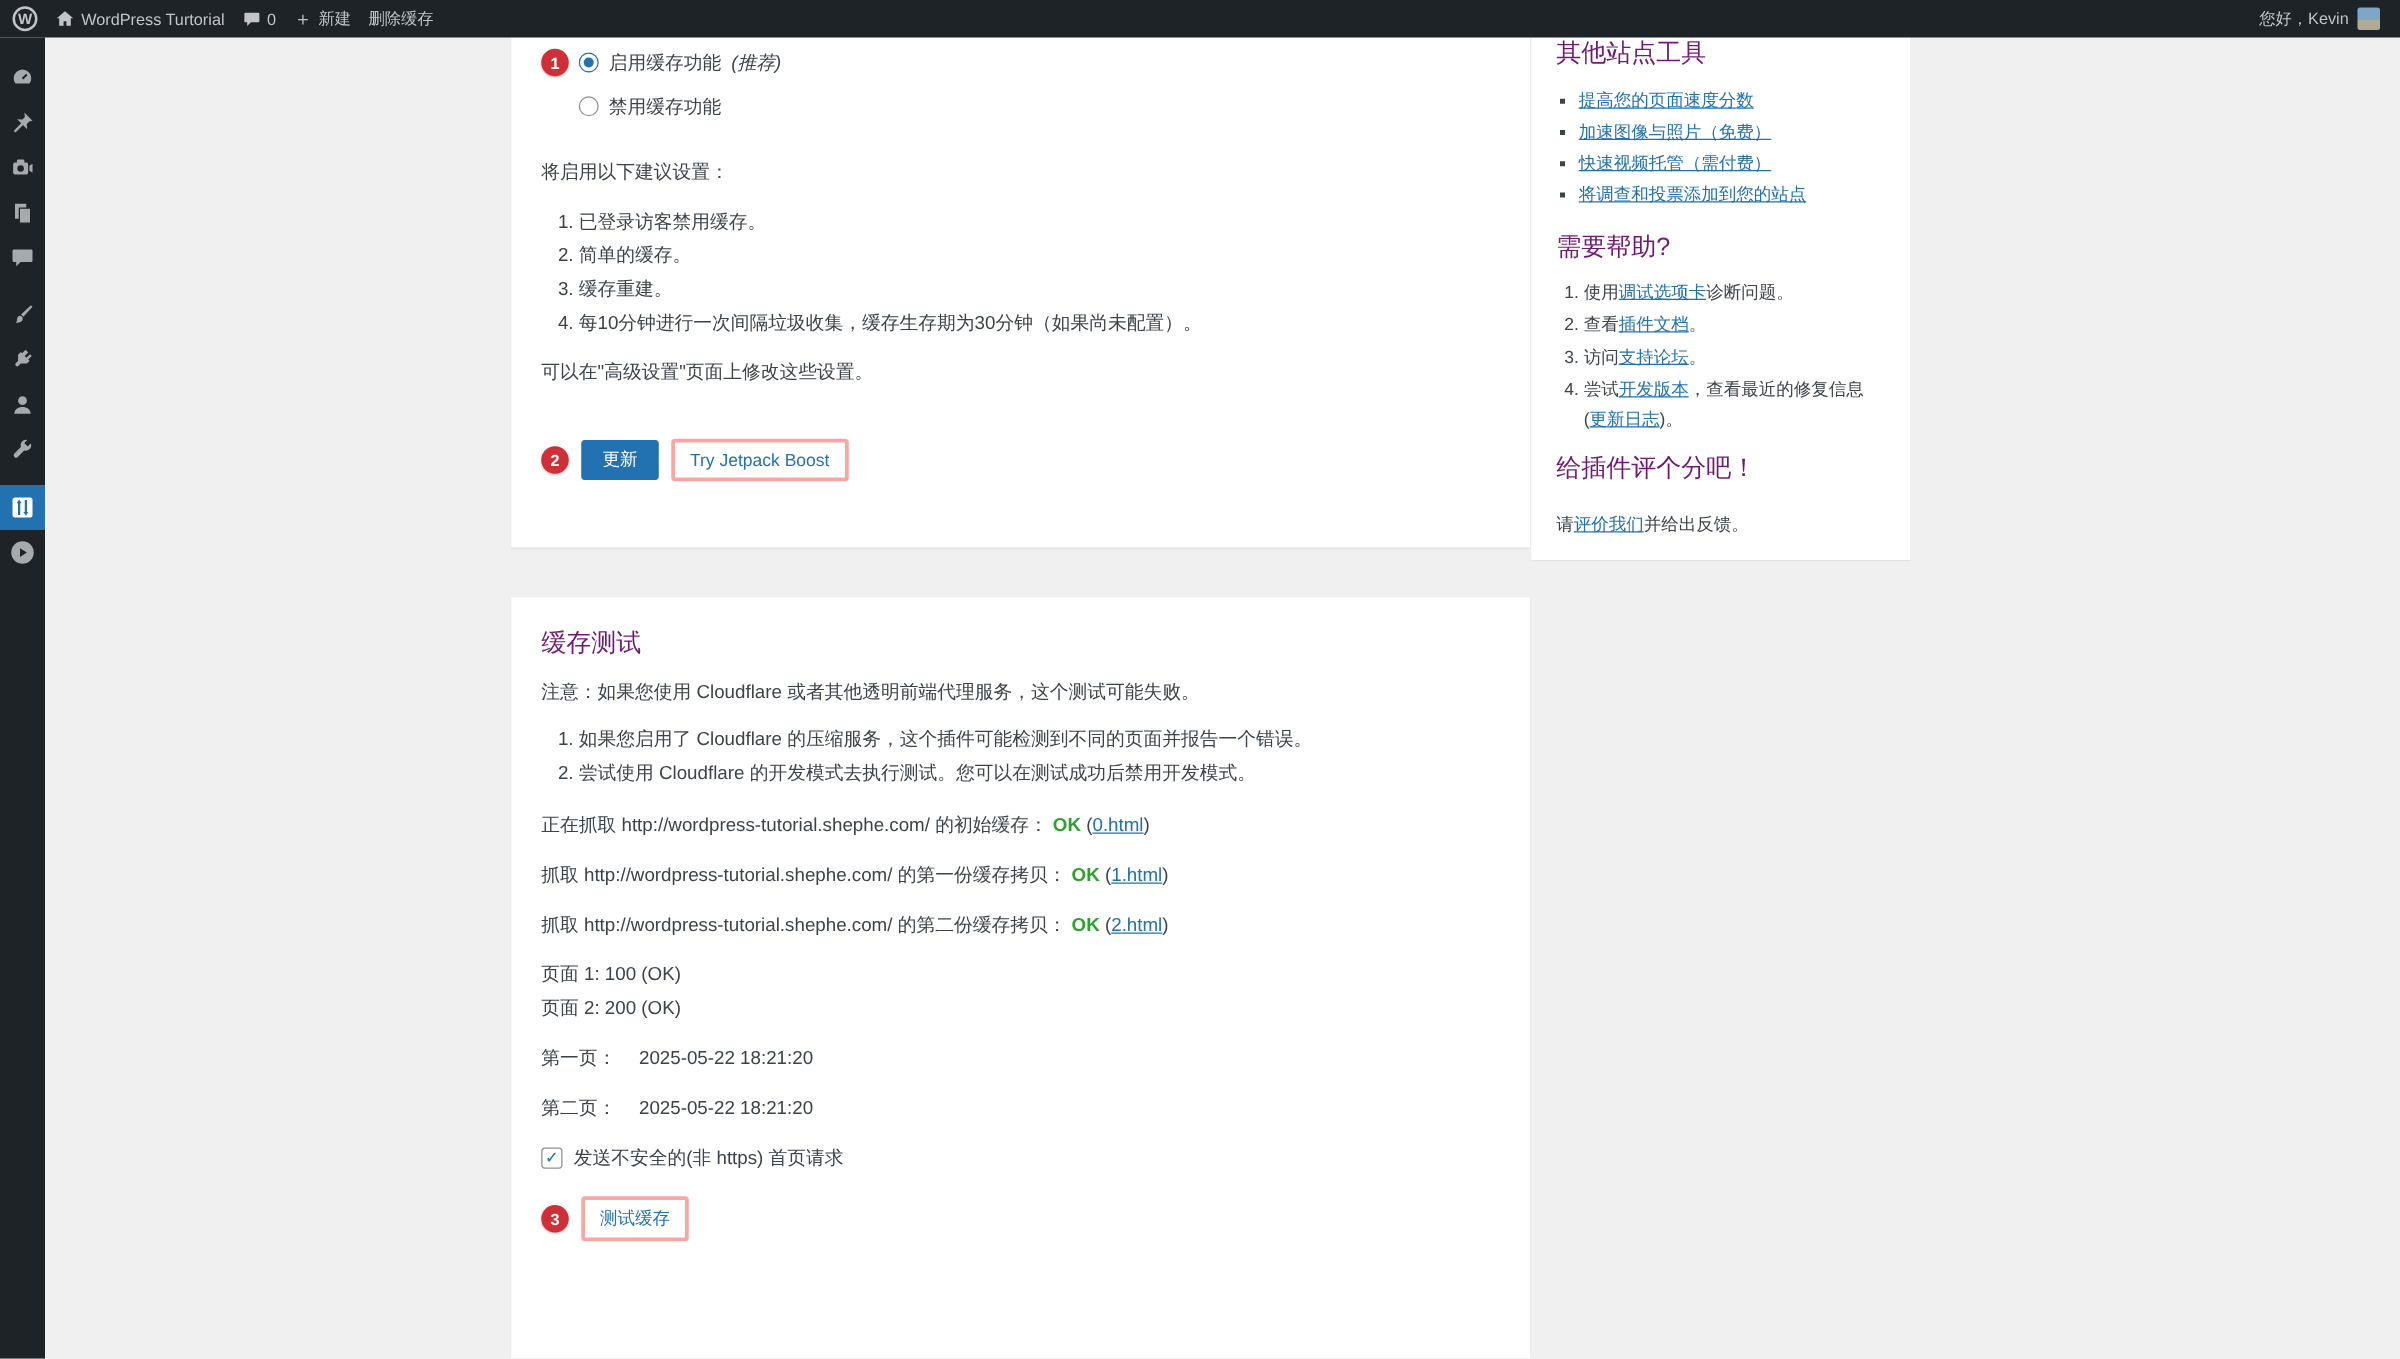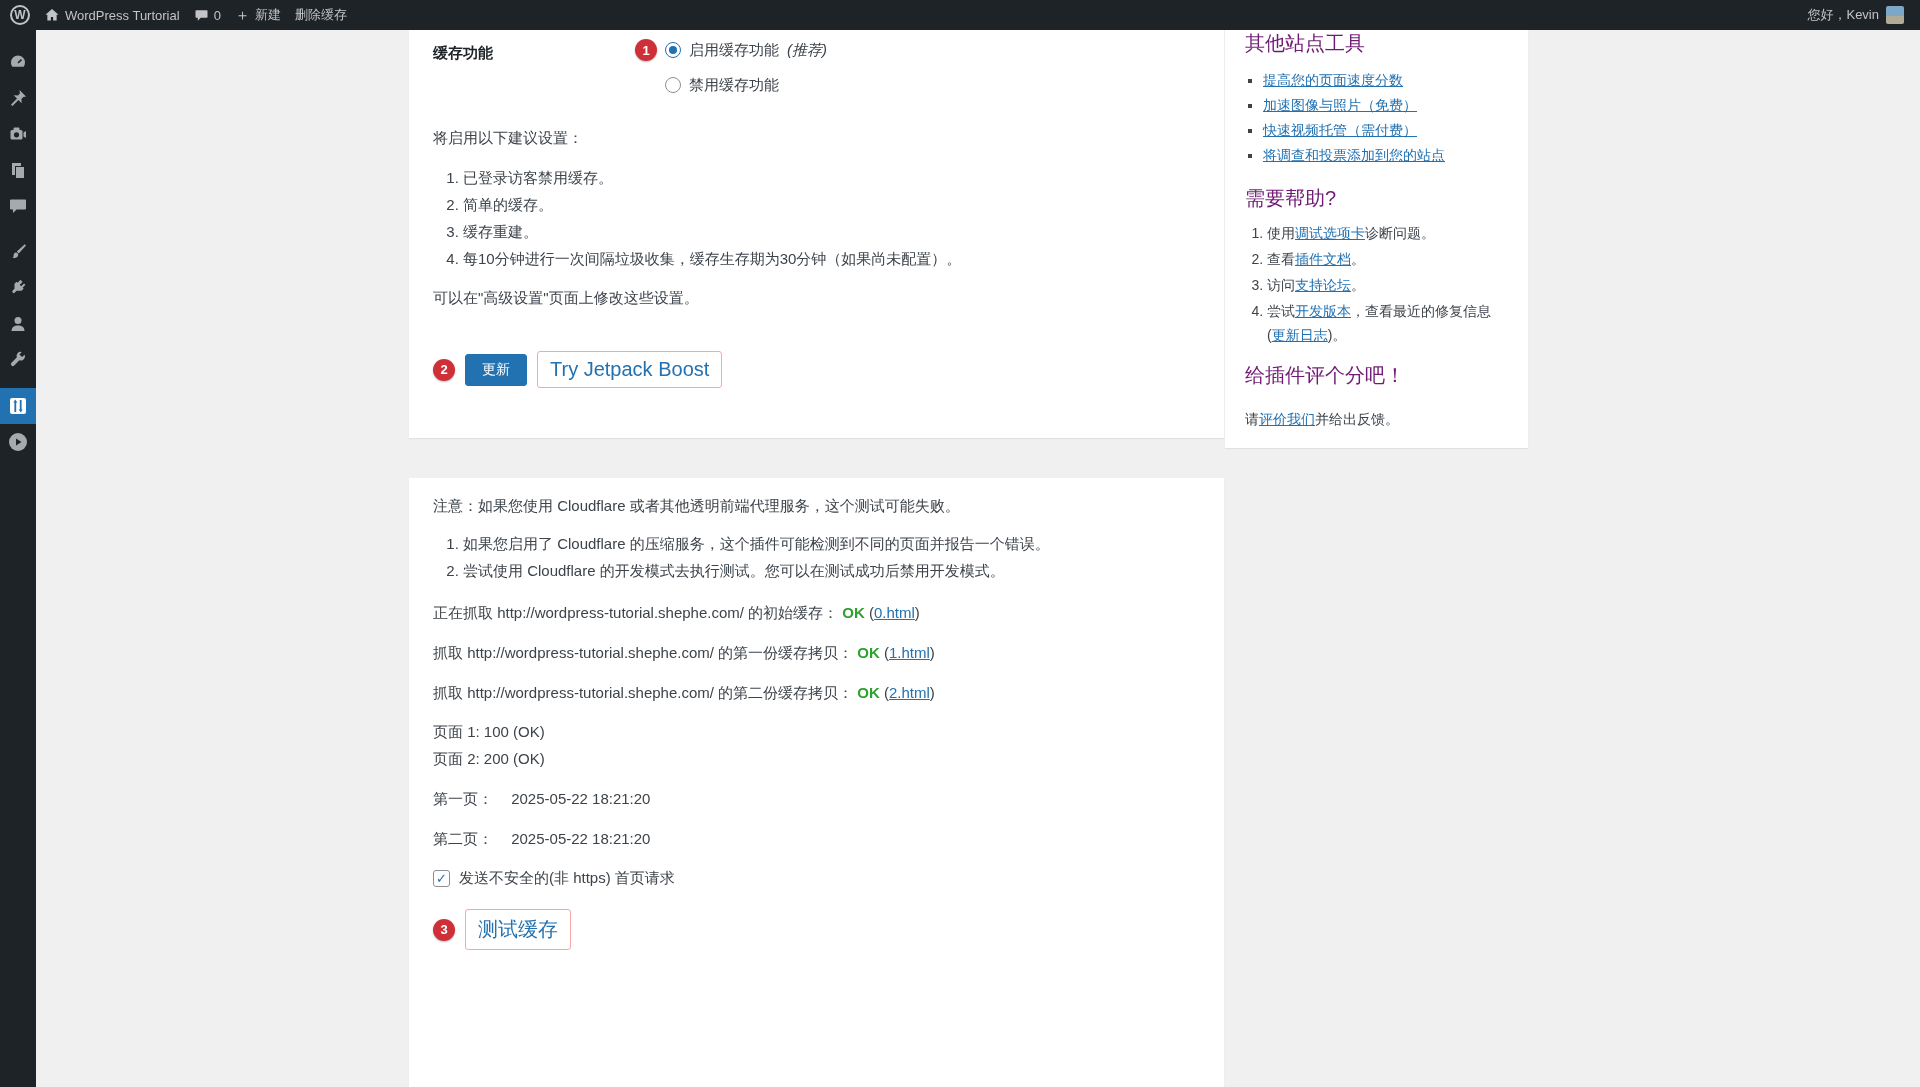--- a/index.html
+++ b/index.html
@@ -79,22 +79,22 @@
   .ol-settings li { margin-top:5px; }
   .ol-settings li:first-child { margin-top:0; }
   .p-note { margin-top:17px; line-height:22px; }
   .btnrow { margin-top:42px; display:flex; align-items:center; gap:10px; }
   .btn-primary {
     background:#2271b1; border:1px solid #2271b1; color:#fff;
     font-size:14px; padding:6px 16px; border-radius:3px; cursor:pointer;
     font-family:inherit;
   }
   .btn-secondary {
-    background:#fff; border:1px solid #fca5a5; color:#2271b1;
-    font-size:20px; padding:6px 12px; border-radius:3px; cursor:pointer;
+    background:#fff; border:3px solid #fca5a5; color:#2271b1;
+    font-size:14px; padding:6px 12px; border-radius:3px; cursor:pointer;
     font-family:inherit;
   }
 
   
   #card-test h3.sec { margin-top:26px; }
   .t-p { line-height:22px; }
   .t-intro { margin-top:24px; }
   .t-note { margin-top:17px; }
   .ol-cf { margin-top:16px; padding-left:30px; line-height:22px; }
   .ol-cf li { margin-top:5px; }
@@ -227,21 +227,20 @@
   <div class="sb-item">
     <svg width="22" height="22" viewBox="0 0 22 22">
         <circle cx="11" cy="11" r="9" fill="#a7aaad"></circle>
         <path fill="#1d2327" d="M9 7.5v7l5.5-3.5z"></path>
       </svg>
   </div>
 </div>
 
 <div class="card" id="card-cache">
   <div class="row1">
-    <div class="flabel">缓存功能</div>
     <div>
       <div class="radio-line">
         <span class="badge">1</span>
         <span class="radio checked"></span>
         <span>启用缓存功能</span>
         <span class="it">(推荐)</span>
       </div>
       <div class="radio-line second">
         <span class="radio"></span>
         <span>禁用缓存功能</span>
@@ -261,20 +260,21 @@
   <p class="p-note">可以在"高级设置"页面上修改这些设置。</p>
 
   <div class="btnrow">
     <span class="badge">2</span>
     <button class="btn-primary">更新</button>
     <button class="btn-secondary">Try Jetpack Boost</button>
   </div>
 </div>
 
 <div class="card" id="card-test">
+  <h3 class="sec">缓存测试</h3>
 
   <p class="t-p t-note">注意：如果您使用 Cloudflare 或者其他透明前端代理服务，这个测试可能失败。</p>
 
   <ol class="ol-cf">
     <li>如果您启用了 Cloudflare 的压缩服务，这个插件可能检测到不同的页面并报告一个错误。</li>
     <li>尝试使用 Cloudflare 的开发模式去执行测试。您可以在测试成功后禁用开发模式。</li>
   </ol>
 
   <p class="t-p fetch first">
     <span>正在抓取 http://wordpress-tutorial.shephe.com/ 的初始缓存：</span>

